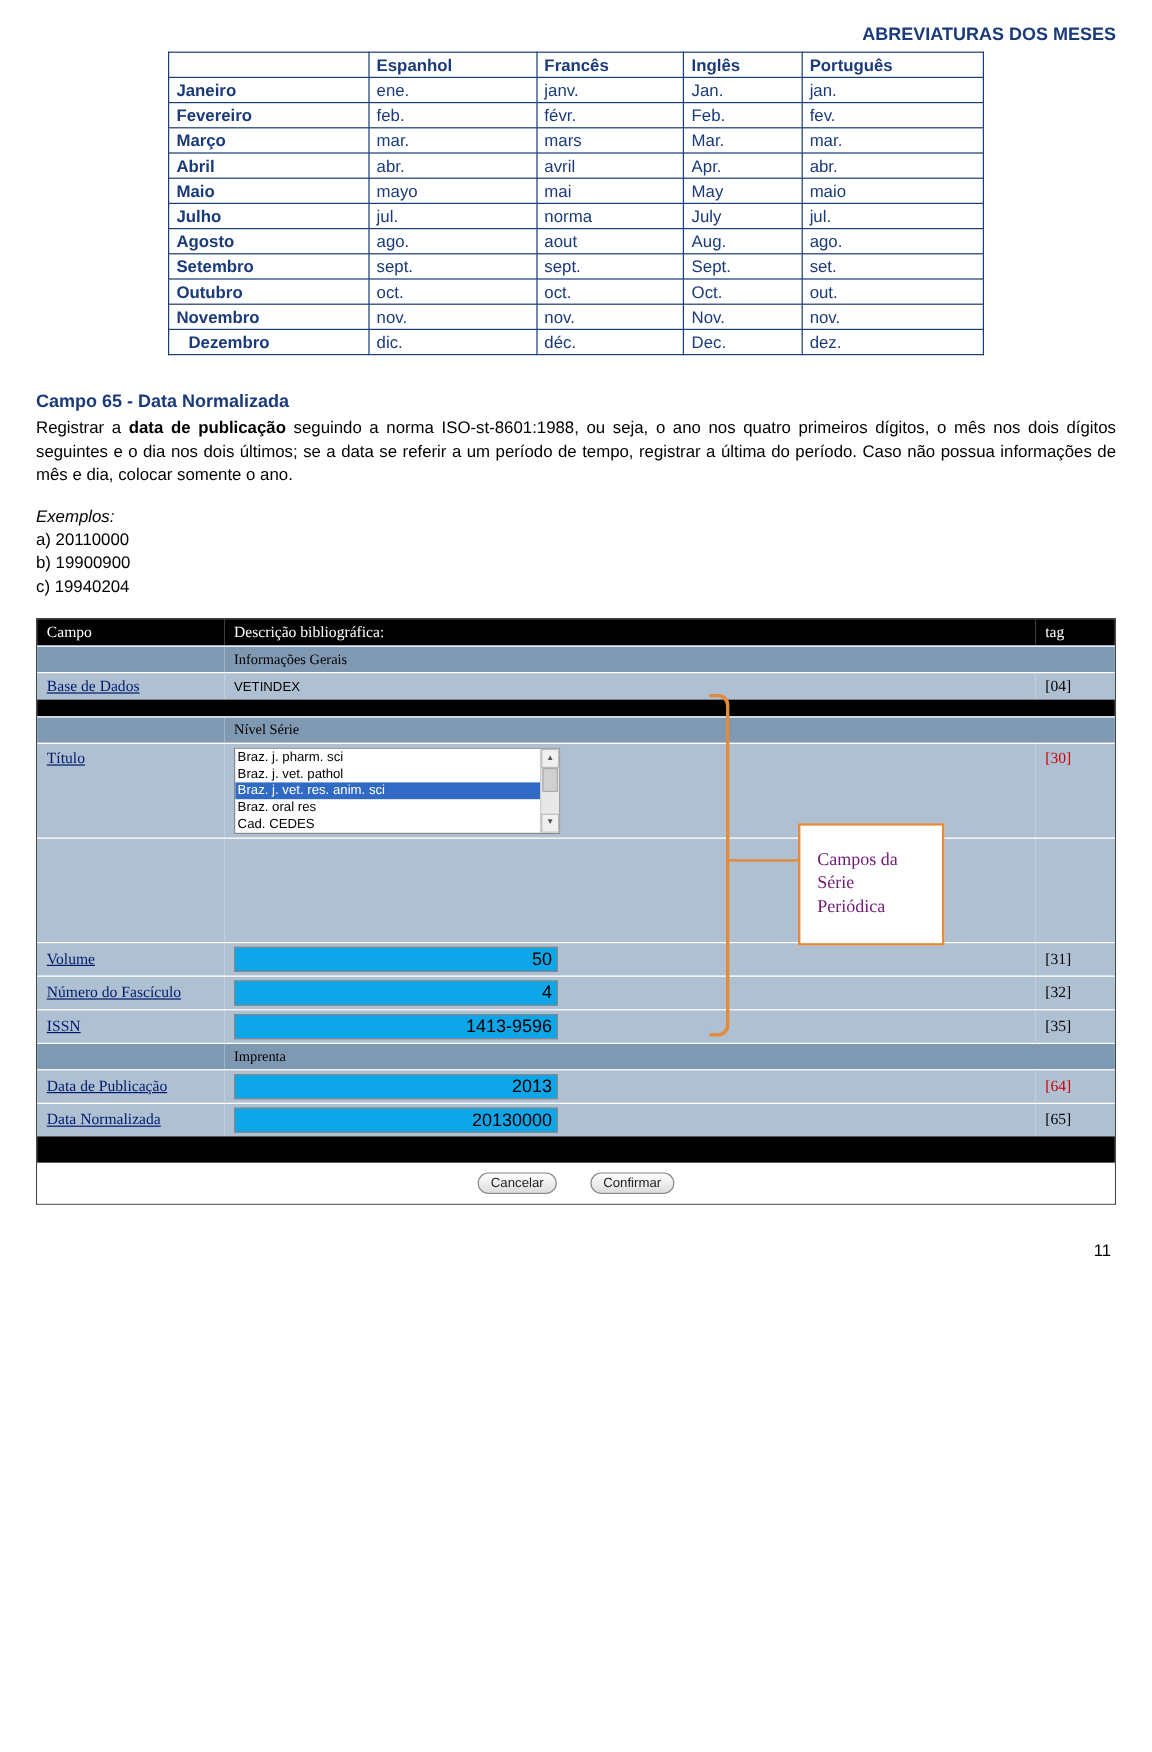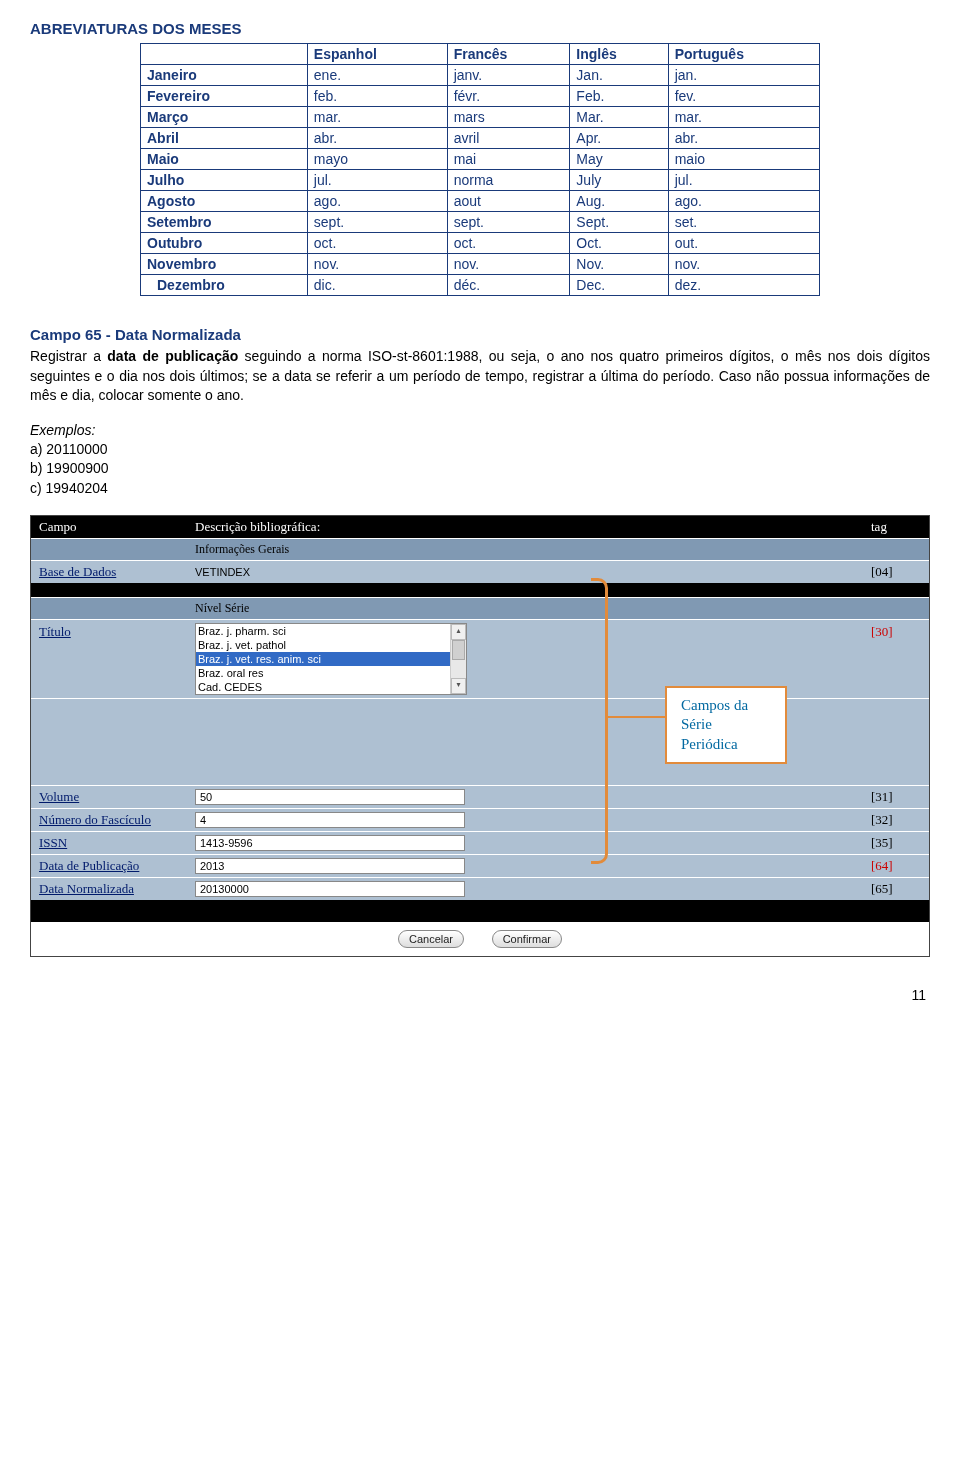--- a/index.html
+++ b/index.html
@@ -8,21 +8,21 @@
     color: #000;
     background: #fff;
     margin: 0;
     padding: 20px 30px;
     width: 900px;
   }
   .title {
     font-weight: bold;
     color: #1a3a7a;
     font-size: 15px;
-    text-align: left;
+    text-align: right;
     margin-bottom: 6px;
   }
   table.abbrev {
     border-collapse: collapse;
     margin: 0 auto 30px auto;
     width: 680px;
   }
   table.abbrev th, table.abbrev td {
     border: 1px solid #1a3a7a;
     padding: 2px 6px;
@@ -102,25 +102,26 @@
   }
   .form-row td:last-child {
     width: 50px;
     font-family: 'Times New Roman', serif;
     font-size: 13px;
     text-align: left;
   }
   .tag-red { color: #cc0000; }
   .form-input {
     font-family: Arial, sans-serif;
-    font-size: 11px;
+    font-size: 15px;
     border: 1px solid #888;
-    background: #ffffff;
+    background: #0ea5e9;
     padding: 1px 4px;
     width: 260px;
+    text-align: right;
   }
   .form-listbox {
     font-family: Arial, sans-serif;
     font-size: 11px;
     background: #fff;
     border: 1px solid #888;
     width: 270px;
     height: 70px;
     overflow: hidden;
     line-height: 14px;
@@ -167,23 +168,23 @@
     background: linear-gradient(#fff,#ddd);
     margin: 0 12px;
     color: #222;
   }
 
   
   .callout-box {
     position: absolute;
     border: 2px solid #e28b3b;
     background: #fff;
-    padding: 8px 14px;
+    padding: 20px 14px;
     font-family: 'Times New Roman', serif;
-    color: #0369a1;
+    color: #701a75;
     font-size: 15px;
     line-height: 1.3;
   }
   .bracket {
     position: absolute;
     border-right: 3px solid #e28b3b;
     border-top: 3px solid #e28b3b;
     border-bottom: 3px solid #e28b3b;
     border-top-right-radius: 10px;
     border-bottom-right-radius: 10px;
@@ -362,20 +363,24 @@
     <tr class="form-row">
       <td>Número do Fascículo</td>
       <td><input class="form-input" value="4" style=""></td>
       <td>[32]</td>
     </tr>
     <tr class="form-row">
       <td>ISSN</td>
       <td><input class="form-input" value="1413-9596" style=""></td>
       <td>[35]</td>
     </tr>
+    <tr class="form-subheader">
+          <td></td>
+          <td colspan="2">Imprenta</td>
+        </tr>
     <tr class="form-row">
       <td>Data de Publicação</td>
       <td><input class="form-input" value="2013" style=""></td>
       <td class="tag-red">[64]</td>
     </tr>
     <tr class="form-row">
       <td>Data Normalizada</td>
       <td><input class="form-input" value="20130000" style=""></td>
       <td>[65]</td>
     </tr>

